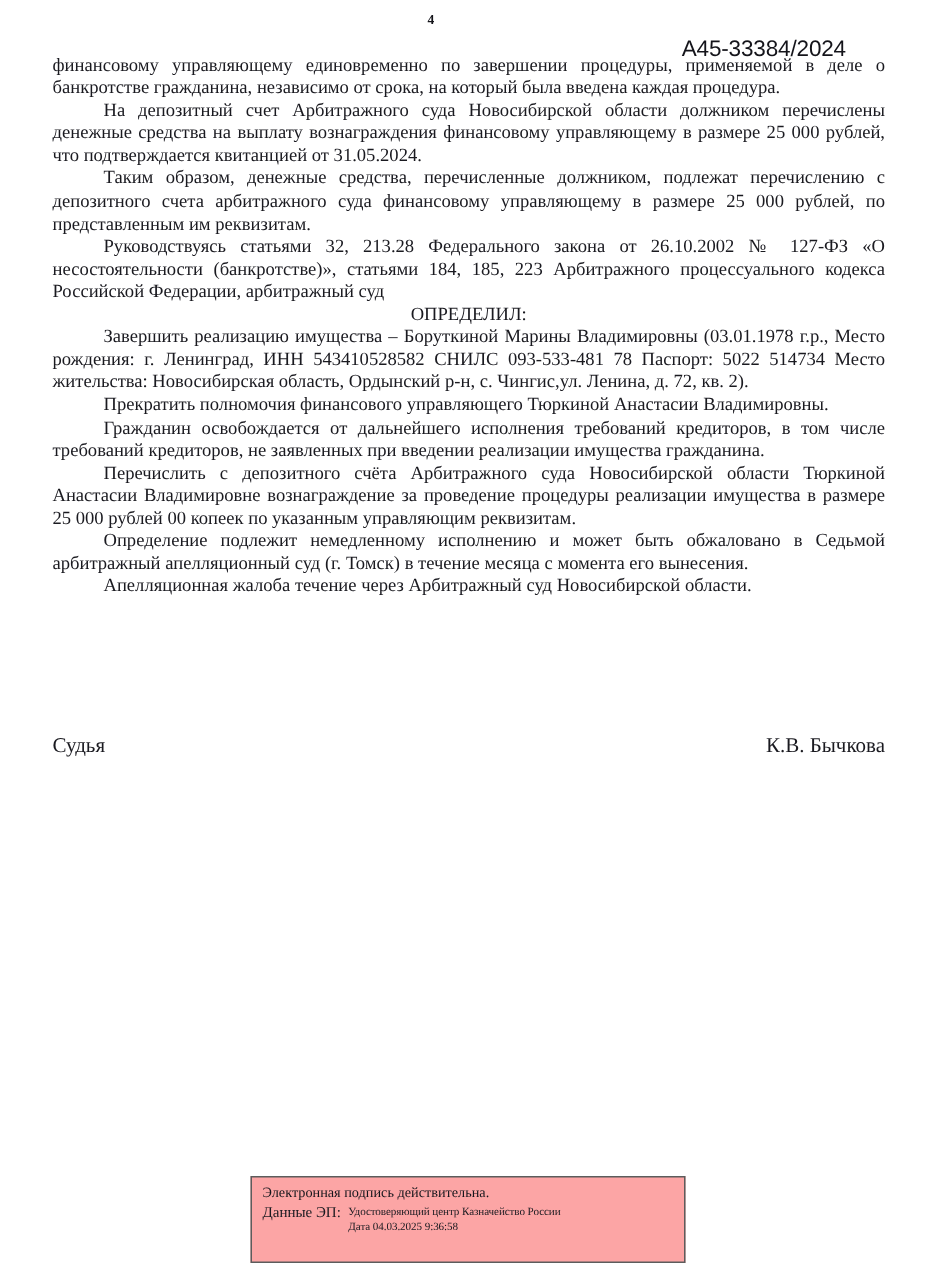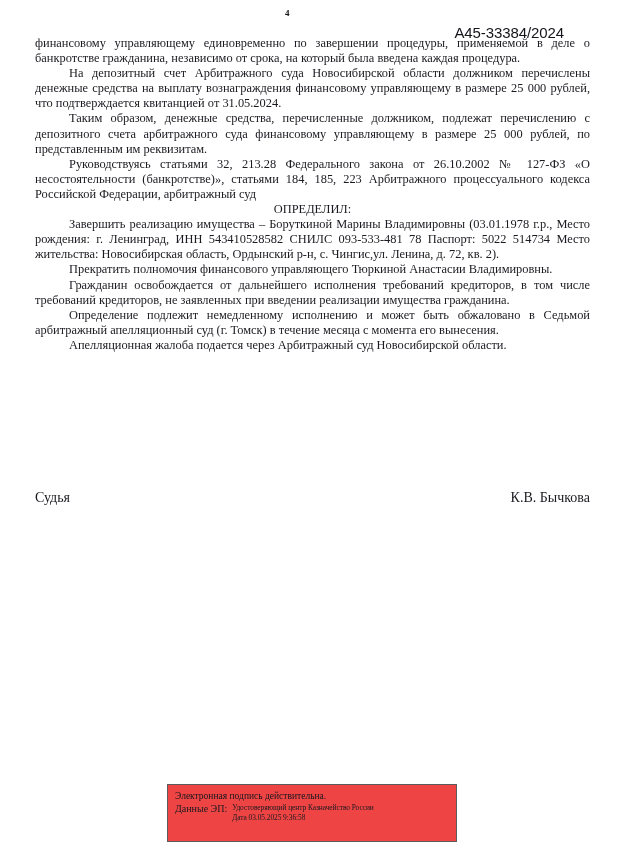--- a/index.html
+++ b/index.html
@@ -103,21 +103,21 @@
 
   
   .esign-stamp {
     position: absolute;
     left: 167px;
     top: 784px;
     width: 290px;
     height: 58px;
     box-sizing: border-box;
     border: 1px solid #5c5c5c;
-    background: #ef4444;
+    background: #fca5a5;
     padding: 5px 6px 4px 7px;
   }
   .esign-title {
     font-size: 9.5px;
     line-height: 12px;
     color: #16161c;
     white-space: nowrap;
   }
   .esign-row {
     display: flex;
@@ -156,33 +156,34 @@
 
   <div class="doc-body">
     <p class="para no-indent">финансовому управляющему единовременно по завершении процедуры, применяемой в деле о банкротстве гражданина, независимо от срока, на который была введена каждая процедура.</p>
     <p class="para">На депозитный счет Арбитражного суда Новосибирской области должником перечислены денежные средства на выплату вознаграждения финансовому управляющему в размере 25 000 рублей, что подтверждается квитанцией от 31.05.2024.</p>
     <p class="para">Таким образом, денежные средства, перечисленные должником, подлежат перечислению с депозитного счета арбитражного суда финансовому управляющему в размере 25 000 рублей, по представленным им реквизитам.</p>
     <p class="para">Руководствуясь статьями 32, 213.28 Федерального закона от 26.10.2002 № 127-ФЗ «О несостоятельности (банкротстве)», статьями 184, 185, 223 Арбитражного процессуального кодекса Российской Федерации, арбитражный суд</p>
     <p class="para center">ОПРЕДЕЛИЛ:</p>
     <p class="para">Завершить реализацию имущества – Боруткиной Марины Владимировны (03.01.1978 г.р., Место рождения: г. Ленинград, ИНН 543410528582 СНИЛС 093-533-481 78 Паспорт: 5022 514734 Место жительства: Новосибирская область, Ордынский р-н, с. Чингис,ул. Ленина, д. 72, кв. 2).</p>
     <p class="para">Прекратить полномочия финансового управляющего Тюркиной Анастасии Владимировны.</p>
     <p class="para">Гражданин освобождается от дальнейшего исполнения требований кредиторов, в том числе требований кредиторов, не заявленных при введении  реализации имущества гражданина.</p>
+    <p class="para">Перечислить с депозитного счёта Арбитражного суда Новосибирской области Тюркиной Анастасии Владимировне вознаграждение за проведение процедуры реализации имущества в размере 25 000 рублей 00 копеек по указанным управляющим реквизитам.</p>
     <p class="para">Определение подлежит немедленному исполнению и может быть обжаловано в Седьмой арбитражный апелляционный суд (г. Томск) в течение месяца с момента его вынесения.</p>
-    <p class="para left">Апелляционная жалоба подается через Арбитражный суд Новосибирской области.</p>
+    <p class="para left">Апелляционная жалоба течение через Арбитражный суд Новосибирской области.</p>
   </div>
 
   <div class="signature-line">
     <span class="judge-role">Судья</span>
     <span class="judge-name">К.В. Бычкова</span>
   </div>
 
   <div class="esign-stamp">
     <div class="esign-title">Электронная подпись действительна.</div>
     <div class="esign-row">
       <div class="esign-label">Данные ЭП:</div>
       <div class="esign-values">
         <div class="esign-value">Удостоверяющий центр Казначейство России</div>
-        <div class="esign-value">Дата 03.05.2025 9:36:58</div>
+        <div class="esign-value">Дата 04.03.2025 9:36:58</div>
       </div>
     </div>
   </div>
 
 </div>
 
 </body></html>

